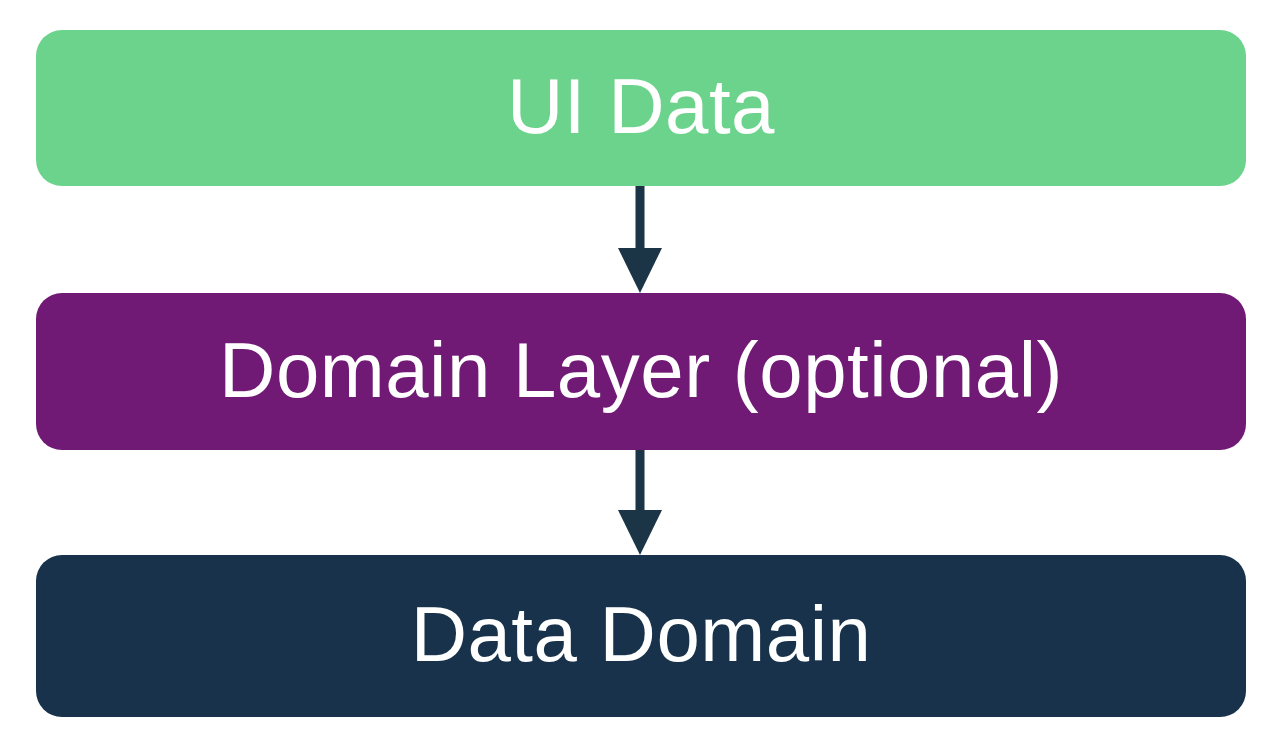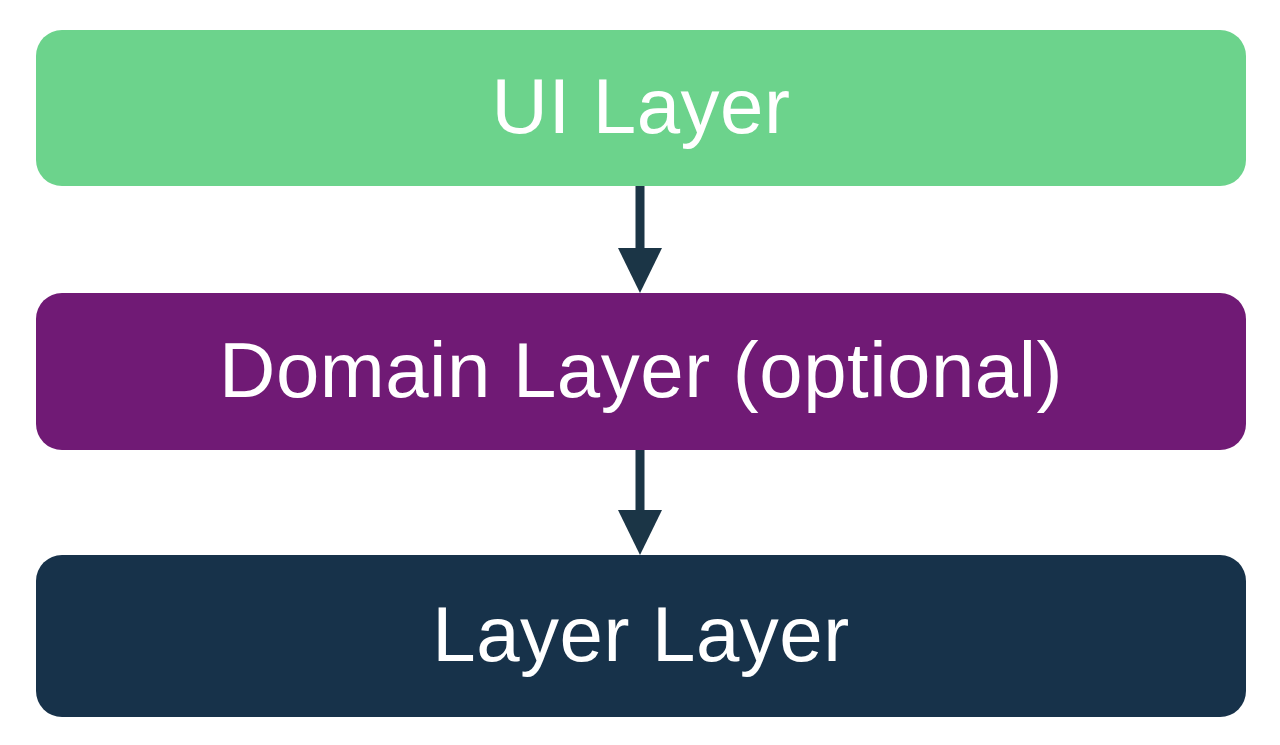--- a/index.html
+++ b/index.html
@@ -44,34 +44,34 @@
   }
   .arrow-1 { top: 186px; height: 107px; }
   .arrow-2 { top: 450px; height: 105px; }
 </style>
 </head>
 <body>
 
 <div class="diagram">
 
   <div class="layer-box box-ui" style="background-color: rgb(108, 211, 140);">
-    <span class="box-label">UI Layer</span>
+    <span class="box-label">UI Data</span>
   </div>
 
   <svg class="arrow arrow-1" viewBox="0 0 44 107" preserveAspectRatio="none">
     <rect x="17.5" y="0" width="9" height="66" fill="#1B3546"></rect>
     <polygon points="0,62 44,62 22,107" fill="#1B3546"></polygon>
   </svg>
 
   <div class="layer-box box-domain" style="background-color: #701a75;">
     <span class="box-label">Domain Layer (optional)</span>
   </div>
 
   <svg class="arrow arrow-2" viewBox="0 0 44 105" preserveAspectRatio="none">
     <rect x="17.5" y="0" width="9" height="64" fill="#1B3546"></rect>
     <polygon points="0,60 44,60 22,105" fill="#1B3546"></polygon>
   </svg>
 
   <div class="layer-box box-data" style="background-color: rgb(23, 50, 74);">
-    <span class="box-label">Layer Layer</span>
+    <span class="box-label">Data Domain</span>
   </div>
 
 </div>
 
 </body></html>

